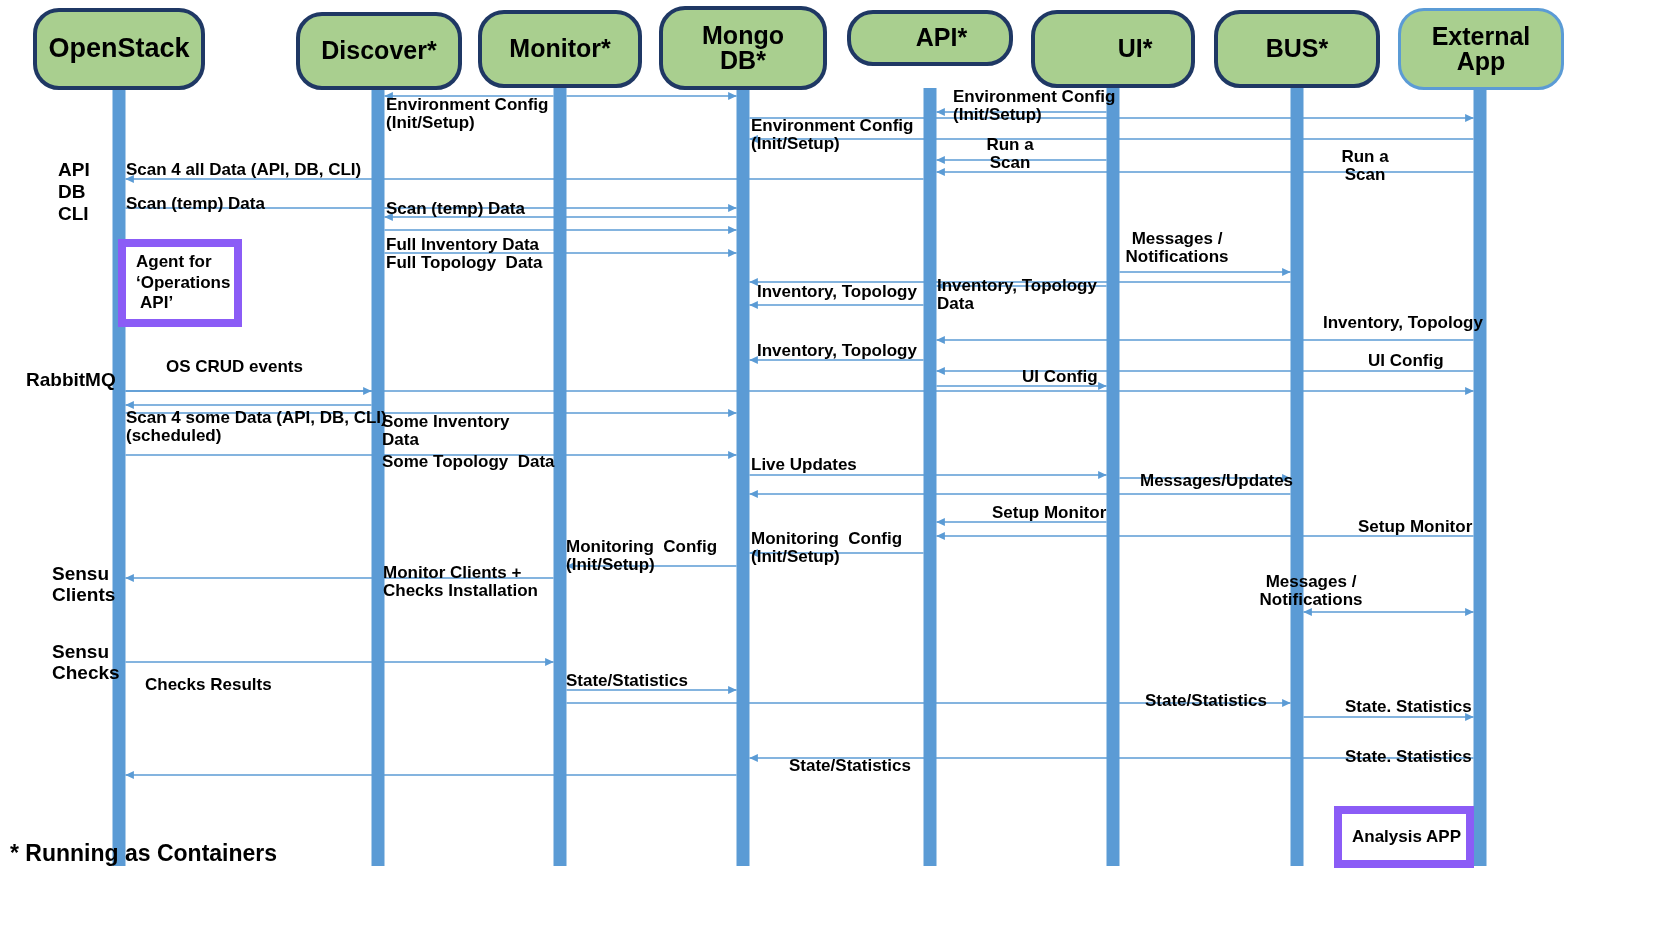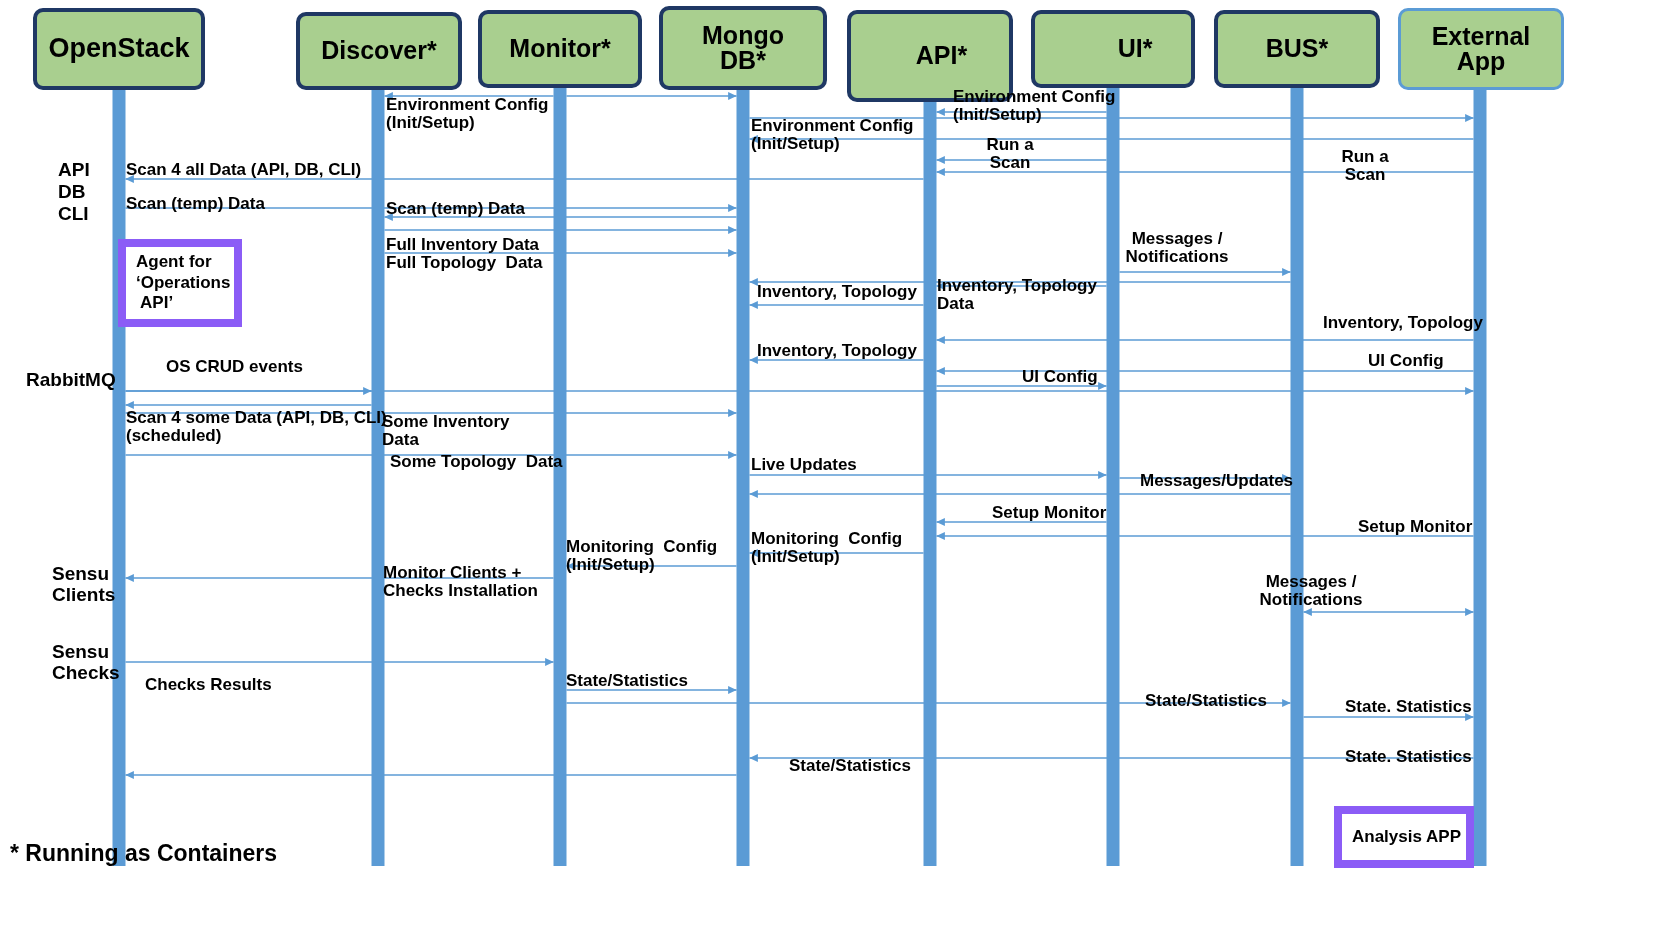--- a/index.html
+++ b/index.html
@@ -2,21 +2,21 @@
 <html><head>
 <meta charset="utf-8">
 <style>
   html,body{margin:0;padding:0;background:#ffffff;}
   body{font-family:"Liberation Sans",sans-serif;}
   #stage{position:relative;width:1655px;height:925px;overflow:hidden;background:#fff;}
   #svg{position:absolute;left:0;top:0;width:1655px;height:925px;}
 
   .lifebox{
     position:absolute;box-sizing:border-box;
-    background:#A9CF8F;border:4px solid #1F3864;border-radius:10px;
+    background:#A9CF8F;border:4px solid #1F3864;border-radius:26px;
     display:flex;align-items:center;justify-content:center;text-align:center;
     font-weight:bold;color:#000;line-height:1.02;
     padding:2px 4px;
   }
   .lifebox.ext{border-color:#5B9BD5;border-width:3px;}
 
   .msg{
     position:absolute;font-weight:bold;color:#000;
     font-size:17px;line-height:1.04;white-space:pre;
   }
@@ -114,21 +114,21 @@
       <div class="lifebox" style="left: 296px; top: 12px; width: 166px; height: 78px; font-size: 25px;">
         <span style="white-space: pre-line;">Discover*</span>
       </div>
       <div class="lifebox" style="left: 478px; top: 10px; width: 164px; height: 78px; font-size: 25px;">
         <span style="white-space: pre-line;">Monitor*</span>
       </div>
       <div class="lifebox" style="left: 659px; top: 6px; width: 168px; height: 84px; font-size: 25px;">
         <span style="white-space: pre-line;">Mongo
 DB*</span>
       </div>
-      <div class="lifebox" style="left: 847px; top: 10px; width: 166px; height: 92px; font-size: 25px; padding-left: 27px;">
+      <div class="lifebox" style="left: 847px; top: 10px; width: 166px; height: 56px; font-size: 25px; padding-left: 27px;">
         <span style="white-space: pre-line;">API*</span>
       </div>
       <div class="lifebox" style="left: 1031px; top: 10px; width: 164px; height: 78px; font-size: 25px; padding-left: 48px;">
         <span style="white-space: pre-line;">UI*</span>
       </div>
       <div class="lifebox" style="left: 1214px; top: 10px; width: 166px; height: 78px; font-size: 25px;">
         <span style="white-space: pre-line; text-align: center;">BUS*</span>
       </div>
       <div class="lifebox ext" style="left: 1398px; top: 8px; width: 166px; height: 82px; font-size: 25px;">
         <span style="white-space: pre-line;">External
@@ -158,21 +158,21 @@
 Data</div>
       <div class="msg" style="left: 1323px; top: 314px;">Inventory, Topology</div>
       <div class="msg" style="left: 757px; top: 342px;">Inventory, Topology</div>
       <div class="msg" style="left: 1368px; top: 352px;">UI Config</div>
       <div class="msg" style="left: 1022px; top: 368px;">UI Config</div>
       <div class="msg" style="left: 166px; top: 358px;">OS CRUD events</div>
       <div class="msg" style="left: 126px; top: 409px;">Scan 4 some Data (API, DB, CLI)
 (scheduled)</div>
       <div class="msg" style="left: 382px; top: 413px;">Some Inventory
 Data</div>
-      <div class="msg" style="left: 390px; top: 453px;">Some Topology  Data</div>
+      <div class="msg" style="left: 382px; top: 453px;">Some Topology  Data</div>
       <div class="msg" style="left: 751px; top: 456px;">Live Updates</div>
       <div class="msg" style="left: 1140px; top: 472px;">Messages/Updates</div>
       <div class="msg" style="left: 992px; top: 504px;">Setup Monitor</div>
       <div class="msg" style="left: 1358px; top: 518px;">Setup Monitor</div>
       <div class="msg" style="left: 751px; top: 530px;">Monitoring  Config
 (Init/Setup)</div>
       <div class="msg" style="left: 566px; top: 538px;">Monitoring  Config
 (Init/Setup)</div>
       <div class="msg" style="left: 383px; top: 564px;">Monitor Clients +
 Checks Installation</div>

